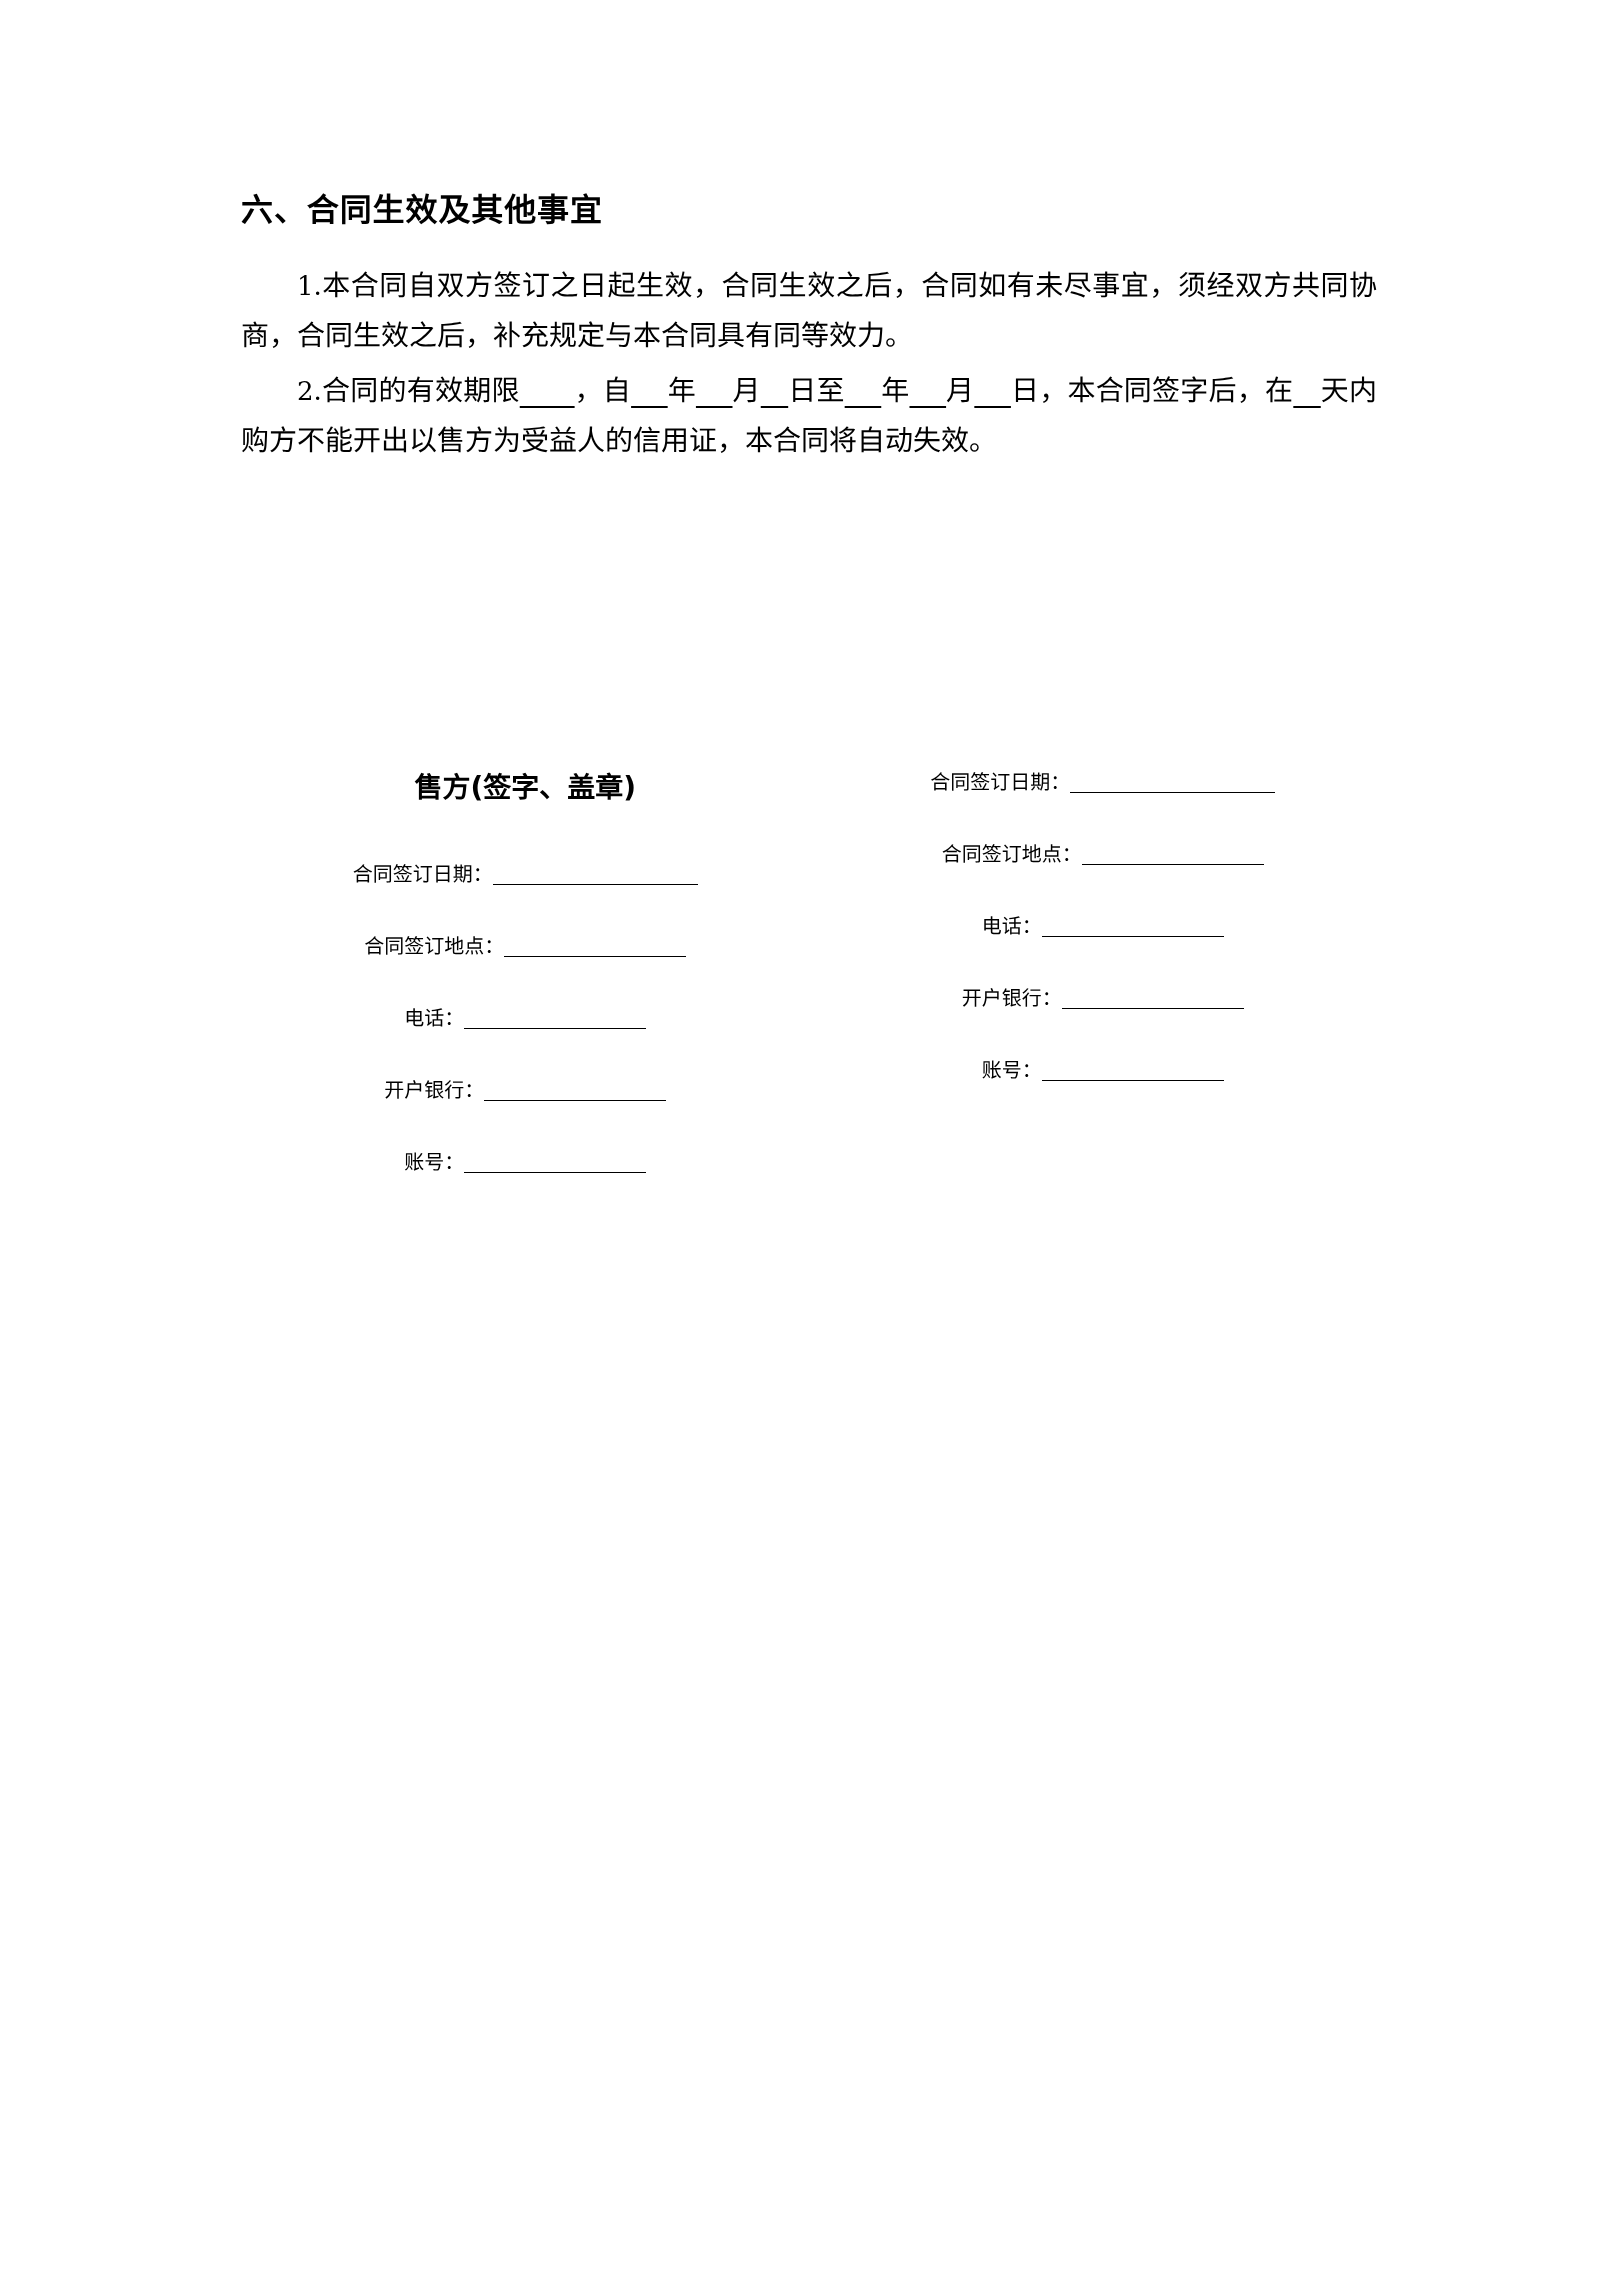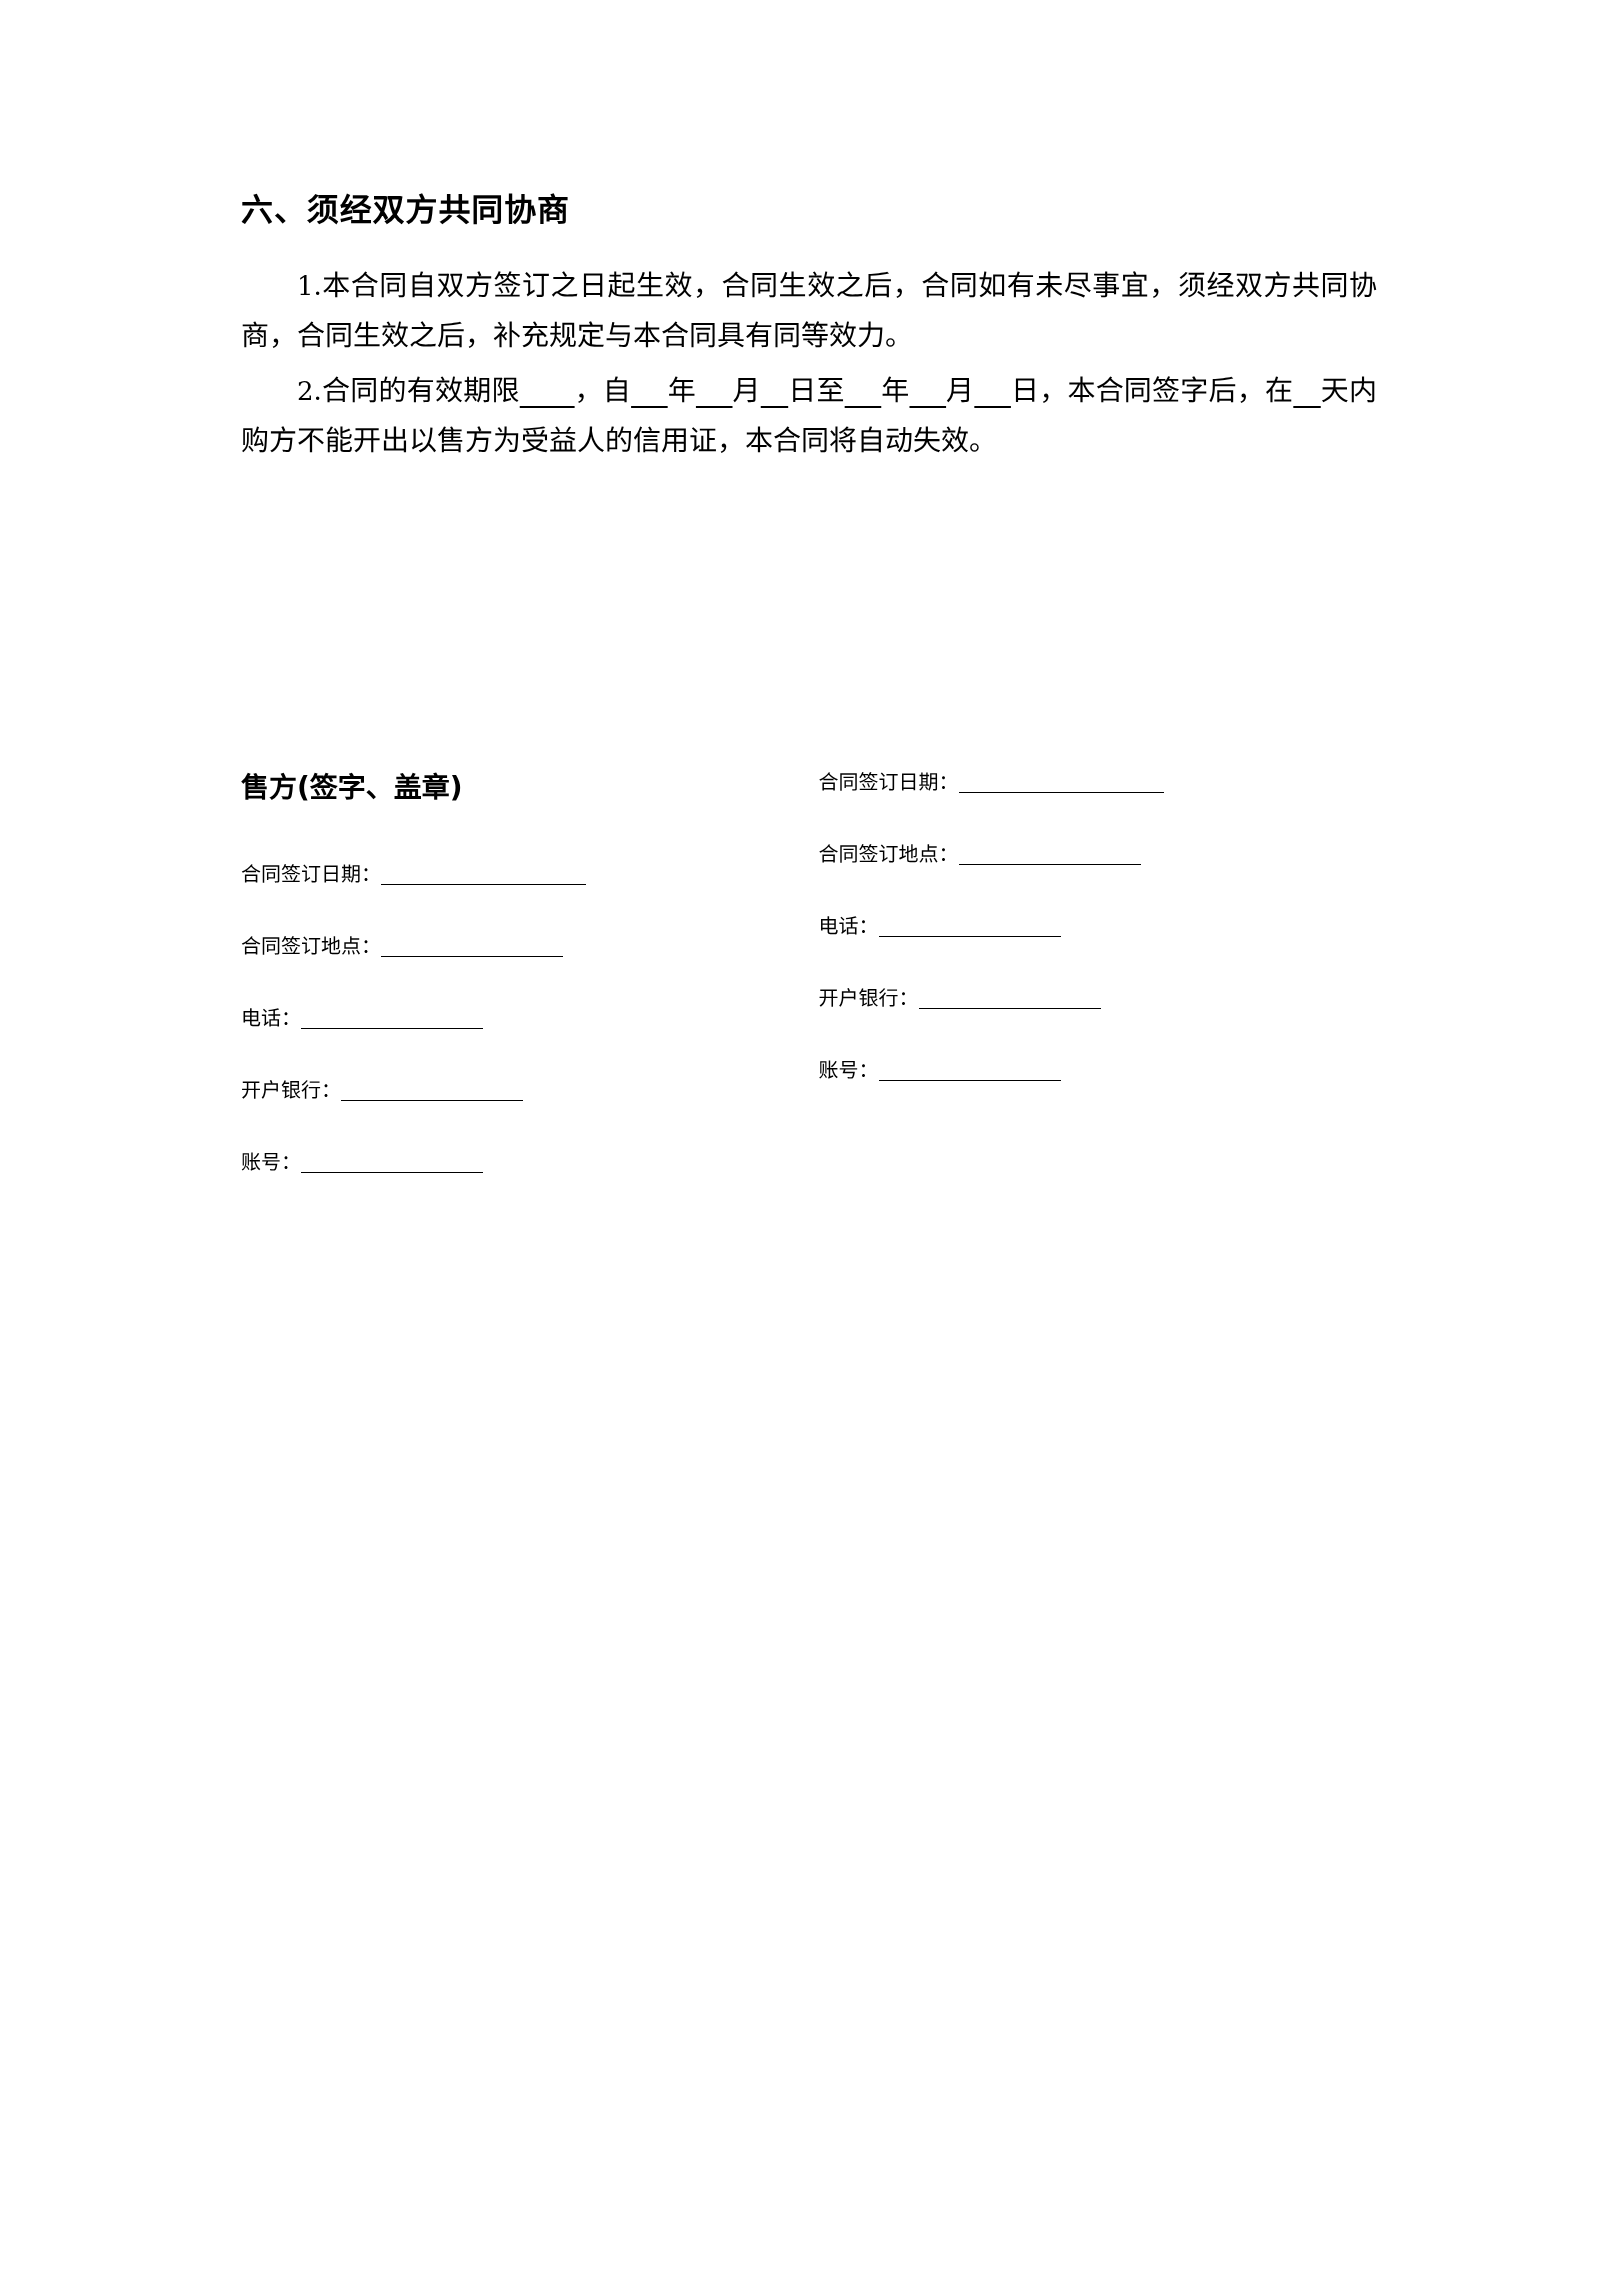--- a/index.html
+++ b/index.html
@@ -48,20 +48,21 @@
   }
   .num {
     font-family: "DejaVu Serif", "Liberation Serif", serif;
     font-size: 26px;
   }
   .sig-block {
     position: absolute;
     left: 241px;
     top: 768px;
     width: 1146px;
+    text-align: center;
   }
   .sig-columns {
     display: flex;
     flex-direction: row;
   }
   .sig-col {
     width: 573px;
   }
   .sig-col.right {
     padding-left: 9px;
@@ -95,21 +96,21 @@
     text-underline-offset: 5.5px;
   }
 </style>
 </head>
 <body>
 
 <div class="page">
 
   <div class="content">
 
-    <h2 class="section-title">六、须经双方共同协商</h2>
+    <h2 class="section-title">六、合同生效及其他事宜</h2>
 
     <p class="para">
       <span class="indent"></span><span class="num">1.</span><span>本合同自双方签订之日起生效，合同生效之后，合同如有未尽事宜，须经双方共同协商，合同生效之后，补充规定与本合同具有同等效力。</span>
     </p>
 
     <p class="para">
       <span class="indent"></span><span class="num">2.</span><span>合同的有效期限</span><span class="u">&nbsp;&nbsp;&nbsp;&nbsp;&nbsp;&nbsp;</span><span>，自</span><span class="u">&nbsp;&nbsp;&nbsp;&nbsp;</span><span>年</span><span class="u">&nbsp;&nbsp;&nbsp;&nbsp;</span><span>月</span><span class="u">&nbsp;&nbsp;&nbsp;</span><span>日至</span><span class="u">&nbsp;&nbsp;&nbsp;&nbsp;</span><span>年</span><span class="u">&nbsp;&nbsp;&nbsp;&nbsp;</span><span>月</span><span class="u">&nbsp;&nbsp;&nbsp;&nbsp;</span><span>日，本合同签字后，在</span><span class="u">&nbsp;&nbsp;&nbsp;</span><span>天内购方不能开出以售方为受益人的信用证，本合同将自动失效。</span>
     </p>
 
 

